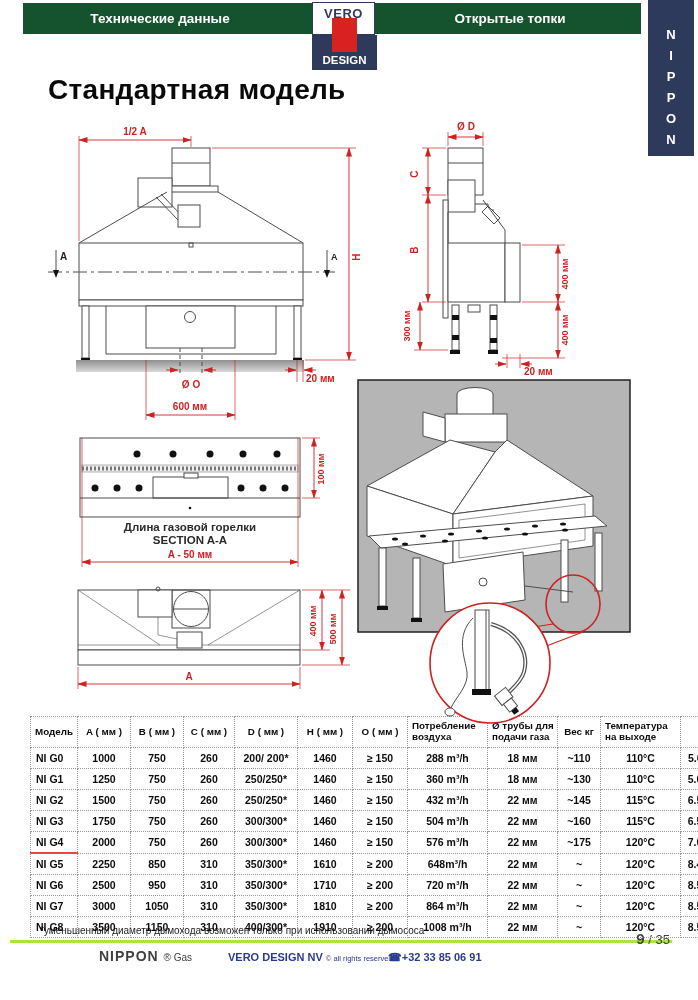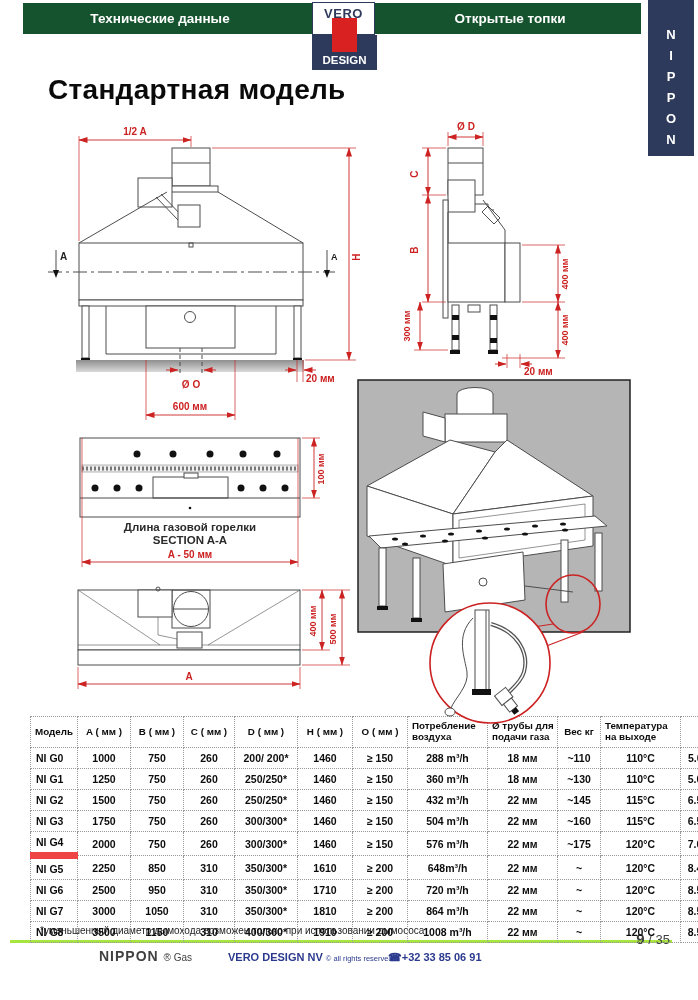--- a/index.html
+++ b/index.html
@@ -33,21 +33,21 @@
   .dot{fill:#111;stroke:none;}
   .blk{fill:#111;stroke:none;}
   
   table.spec{position:absolute;left:30px;top:716px;width:666px;border-collapse:collapse;table-layout:fixed;z-index:1;}
   .spec th,.spec td{border:1px dotted #999;font-size:10.5px;font-weight:bold;text-align:center;
                     padding:1px 1px;color:#0c0c0c;overflow:hidden;}
   .spec th{font-size:9.8px;line-height:1.12;height:28px;vertical-align:middle;}
   .spec td{height:18px;}
   .spec td.c0{text-align:left;padding-left:5px;}
   .spec th.c7,.spec th.c8,.spec th.c10{text-align:left;padding-left:4px;}
-  .spec tr.g4 td.c0{border-bottom:7px solid #ef4444;margin-left:44px;}
+  .spec tr.g4 td.c0{border-bottom:2px solid #ef4444;margin-left:44px;}
   .c0{width:44px;}.c1{width:50px;}.c2{width:50px;}.c3{width:48px;margin-left:16px;}.c4{width:60px;}.c5{width:52px;}
   .c6{width:52px;}.c7{width:74px;}.c8{width:64px;}.c9{width:40px;}.c10{width:74px;}.c11{width:58px;}
   
   .footnote{position:absolute;left:40px;top:925px;font-size:10px;font-weight:400;color:#1c1c1c;}
   .greenline{position:absolute;left:10px;top:940px;width:662px;height:3px;background:#a6e63e;}
   .f-brand{position:absolute;left:55px;top:948px;font-size:14px;font-weight:bold;color:#404040;letter-spacing:1px;margin-left:44px;}
   .f-brand .suffix{font-size:10px;font-weight:normal;letter-spacing:0;}
   .f-company{position:absolute;left:228px;top:951px;color:#2b3a8f;font-size:11px;font-weight:bold;}
   .f-company .rights{font-size:7.5px;font-weight:normal;}
   .f-phone{position:absolute;left:388px;top:951px;color:#2b3a8f;font-size:11px;font-weight:bold;}

